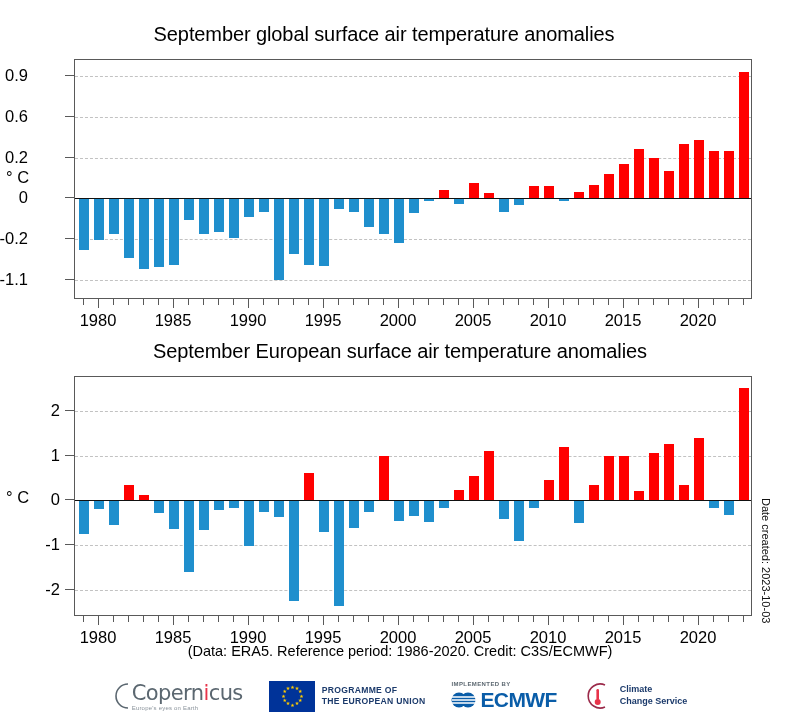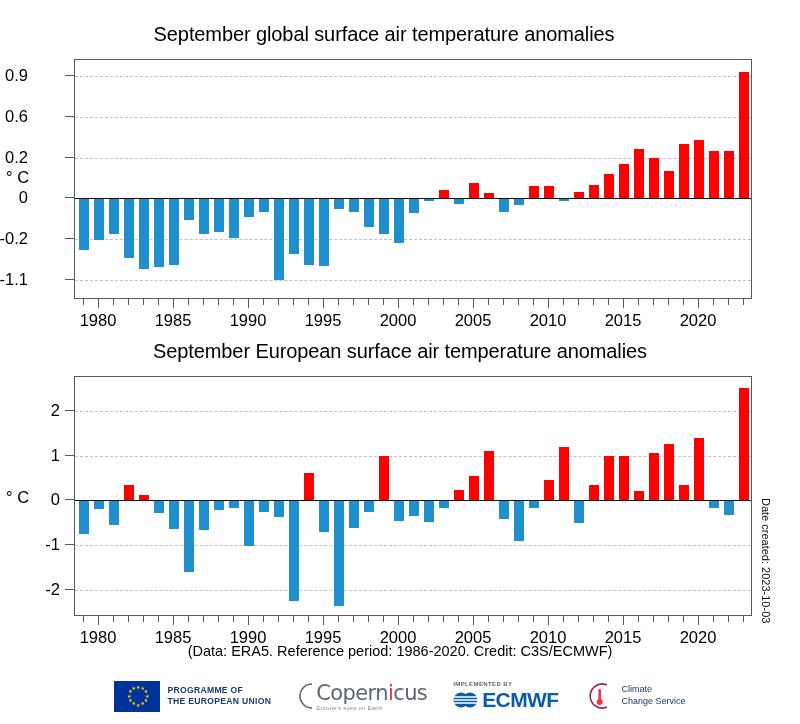--- a/index.html
+++ b/index.html
@@ -68,21 +68,21 @@
     line-height:1.25;letter-spacing:0.3px;white-space:nowrap;}
   .copernicus{display:flex;align-items:center;gap:2px;}
   .cop-word{font-size:21px;color:#5b6770;letter-spacing:-0.6px;
     font-family:"DejaVu Sans",sans-serif;}
   .cop-word .dot{color:#e8334a;}
   .cop-tag{font-size:6px;color:#8a939b;letter-spacing:0.2px;}
   .implemented{font-size:6px;font-weight:bold;color:#5b6770;
     letter-spacing:0.4px;margin-bottom:1px;white-space:nowrap;}
   .ecmwf-word{font-size:21px;font-weight:bold;color:#0a5da8;
     letter-spacing:-0.6px;}
-  .c3s-text{font-size:9px;font-weight:normal;color:#1b3a6b;line-height:1.3;
+  .c3s-text{font-size:9px;font-weight:bold;color:#1b3a6b;line-height:1.3;
     white-space:nowrap;}
 </style>
 </head>
 <body>
 
 <div class="figure">
 
   <div class="panel" id="panel-global" style="left:0;top:23px;width:768px;height:300px;">
     <div class="panel-title">September global surface air temperature anomalies</div>
     <div class="plot-frame" id="frame-global" style="left:74px;top:36px;width:678px;height:240px;">
@@ -332,20 +332,32 @@
       <div class="xlabel" style="left: 698px; top: 288px;">2020</div>
     </div>
 
   <div class="date-created" style="left:772px;top:498px;">Date created: 2023-10-03</div>
 
   <div class="source-note" style="top:643px;">(Data: ERA5.  Reference period: 1986-2020.  Credit: C3S/ECMWF)</div>
 
   <div class="logo-strip" style="top:676px;height:40px;">
 
     <div class="logo">
+      <div class="copernicus">
+        <svg width="17" height="30" viewBox="0 0 17 30">
+          <path d="M15 3 A 12 12 0 0 0 15 27" fill="none" stroke="#5b6770" stroke-width="1.6"></path>
+        </svg>
+        <div>
+          <div class="cop-word"><span>Copern<span class="dot">i</span>cus</span></div>
+          <div class="cop-tag">Europe's eyes on Earth</div>
+        </div>
+      </div>
+    </div>
+
+    <div class="logo">
       <div class="eu-flag" id="eu-flag">
           <div class="eu-star" style="left: 21.5px; top: 5px;">★</div>
           <div class="eu-star" style="left: 26px; top: 6.20577px;">★</div>
           <div class="eu-star" style="left: 29.2942px; top: 9.5px;">★</div>
           <div class="eu-star" style="left: 30.5px; top: 14px;">★</div>
           <div class="eu-star" style="left: 29.2942px; top: 18.5px;">★</div>
           <div class="eu-star" style="left: 26px; top: 21.7942px;">★</div>
           <div class="eu-star" style="left: 21.5px; top: 23px;">★</div>
           <div class="eu-star" style="left: 17px; top: 21.7942px;">★</div>
           <div class="eu-star" style="left: 13.7058px; top: 18.5px;">★</div>
@@ -353,32 +365,20 @@
           <div class="eu-star" style="left: 13.7058px; top: 9.5px;">★</div>
           <div class="eu-star" style="left: 17px; top: 6.20577px;">★</div>
         </div>
       <div class="eu-text">
         <div>PROGRAMME OF</div>
         <div>THE EUROPEAN UNION</div>
       </div>
     </div>
 
     <div class="logo">
-      <div class="copernicus">
-        <svg width="17" height="30" viewBox="0 0 17 30">
-          <path d="M15 3 A 12 12 0 0 0 15 27" fill="none" stroke="#5b6770" stroke-width="1.6"></path>
-        </svg>
-        <div>
-          <div class="cop-word"><span>Copern<span class="dot">i</span>cus</span></div>
-          <div class="cop-tag">Europe's eyes on Earth</div>
-        </div>
-      </div>
-    </div>
-
-    <div class="logo">
       <div>
         <div class="implemented">IMPLEMENTED BY</div>
         <div style="display:flex;align-items:center;gap:3px;">
           <svg width="26" height="20" viewBox="0 0 26 20">
             <circle cx="8" cy="10" r="7.5" fill="#0a5da8"></circle>
             <circle cx="17" cy="10" r="7.5" fill="#0a5da8"></circle>
             <path d="M1 7 h24 M1 10 h24 M1 13 h24" stroke="#fff" stroke-width="1.4"></path>
           </svg>
           <div class="ecmwf-word">ECMWF</div>
         </div>

